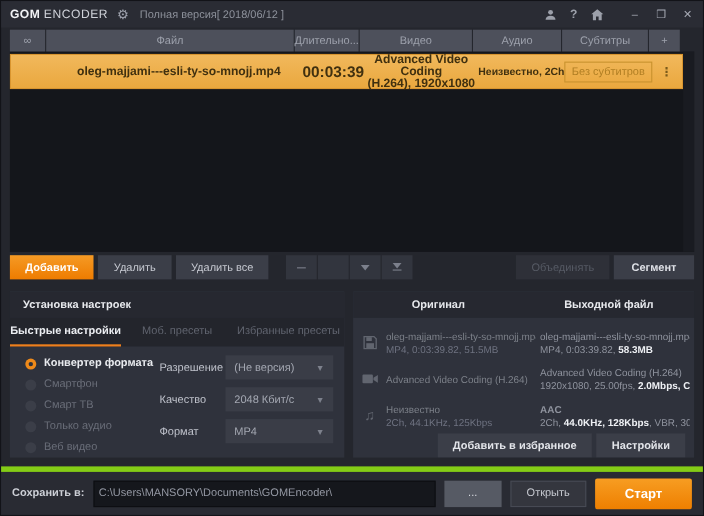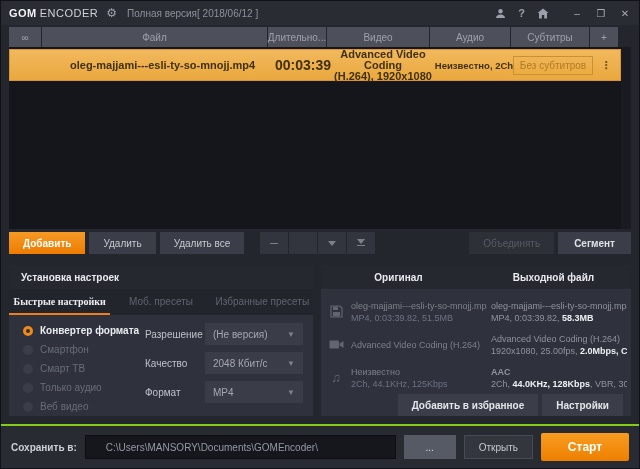--- a/index.html
+++ b/index.html
@@ -61,21 +61,21 @@
 
   
   .panels { height:167px; display:flex; gap:8px; padding:8px; flex:0 0 auto; }
   .panel { background:#2f323c; display:flex; flex-direction:column; overflow:hidden; }
   .panel-left { width:304px; flex:0 0 auto; }
   .panel-right { flex:1 1 auto; }
   .panel-head { height:24px; background:#262830; color:#e8eaee; font-weight:bold; display:flex; align-items:center; padding:0 12px; flex:0 0 auto; }
 
   .tabbar { height:26px; background:#23252c; display:flex; flex:0 0 auto; }
   .tab { flex:1; display:flex; align-items:center; justify-content:center; color:#60646f; font-size:10px; cursor:pointer; border-bottom:2px solid transparent; }
-  .tab.active { color:#eceef2; font-weight:bold; border-bottom-color:#ee7f1c;font-family:Liberation Serif, serif; }
+  .tab.active { color:#eceef2; font-weight:bold; border-bottom-color:#ee7f1c; }
 
   .settings-body { flex:1; display:flex; }
   .modes { width:132px; flex:0 0 auto; padding-top:6px; }
   .mode { height:19px; display:flex; align-items:center; padding-left:14px; gap:7px; cursor:pointer; }
   .radio { width:10px; height:10px; border-radius:50%; background:#3b3e48; flex:0 0 auto; position:relative; }
   .mode.selected .radio { background:#ef8a1a; }
   .mode.selected .radio::after { content:""; position:absolute; left:3px; top:3px; width:4px; height:4px; border-radius:50%; background:#2f323c; }
   .mode-label { color:#696d78; font-size:10px; white-space:nowrap; }
   .mode.selected .mode-label { color:#e9ebef; font-weight:bold; }
 
@@ -94,23 +94,23 @@
   .cmp-col { flex:1; min-width:0; padding-right:4px; }
   .cline { font-size:9px; line-height:12px; white-space:nowrap; overflow:hidden; }
   .orig .l1 { color:#7c8violet; color:#7c8089; }
   .orig .l2 { color:#6e7280; }
   .outc .l1, .outc .l2 { color:#8f939e; }
   .bold-w { color:#eef0f4; font-weight:bold; }
   .cmp-btns { margin-top:auto; display:flex; justify-content:flex-end; gap:4px; padding:0 8px 7px 0; }
   .cmp-btns .btn { color:#e3e5ea; font-weight:bold; height:22px; }
 
   
-  .bottombar { height:44px; background:#292b33; border-top:2px solid #84cc16; display:flex; align-items:center; padding:0 10px; gap:8px; flex:0 0 auto; }
+  .bottombar { height:44px; background:#292b33; border-top:5px solid #84cc16; display:flex; align-items:center; padding:0 10px; gap:8px; flex:0 0 auto; }
   .save-label { color:#cdd0d7; font-weight:bold; font-size:10px; white-space:nowrap; }
-  .path-input { flex:1; height:24px; background:#15171c; border:1px solid #0d0e12; color:#9599a4; font-size:10px; font-family:inherit; padding:0 20px; }
+  .path-input { flex:1; height:24px; background:#15171c; border:1px solid #0d0e12; color:#9599a4; font-size:10px; font-family:inherit; padding:0 4px; }
   .btn-browse { background:#565a64; color:#d7dae0; width:52px; height:24px; padding:0; }
   .btn-open { background:#34363e; border:1px solid #474a54; color:#c6c9d0; height:24px; }
   .btn-start { background:linear-gradient(#f79d22,#ee7f00); color:#fff; font-weight:bold; font-size:12px; width:88px; height:28px; border-radius:2px; }
   .ico-svg { display:block; }
 </style>
 </head>
 <body>
 
 <div class="window">
 

